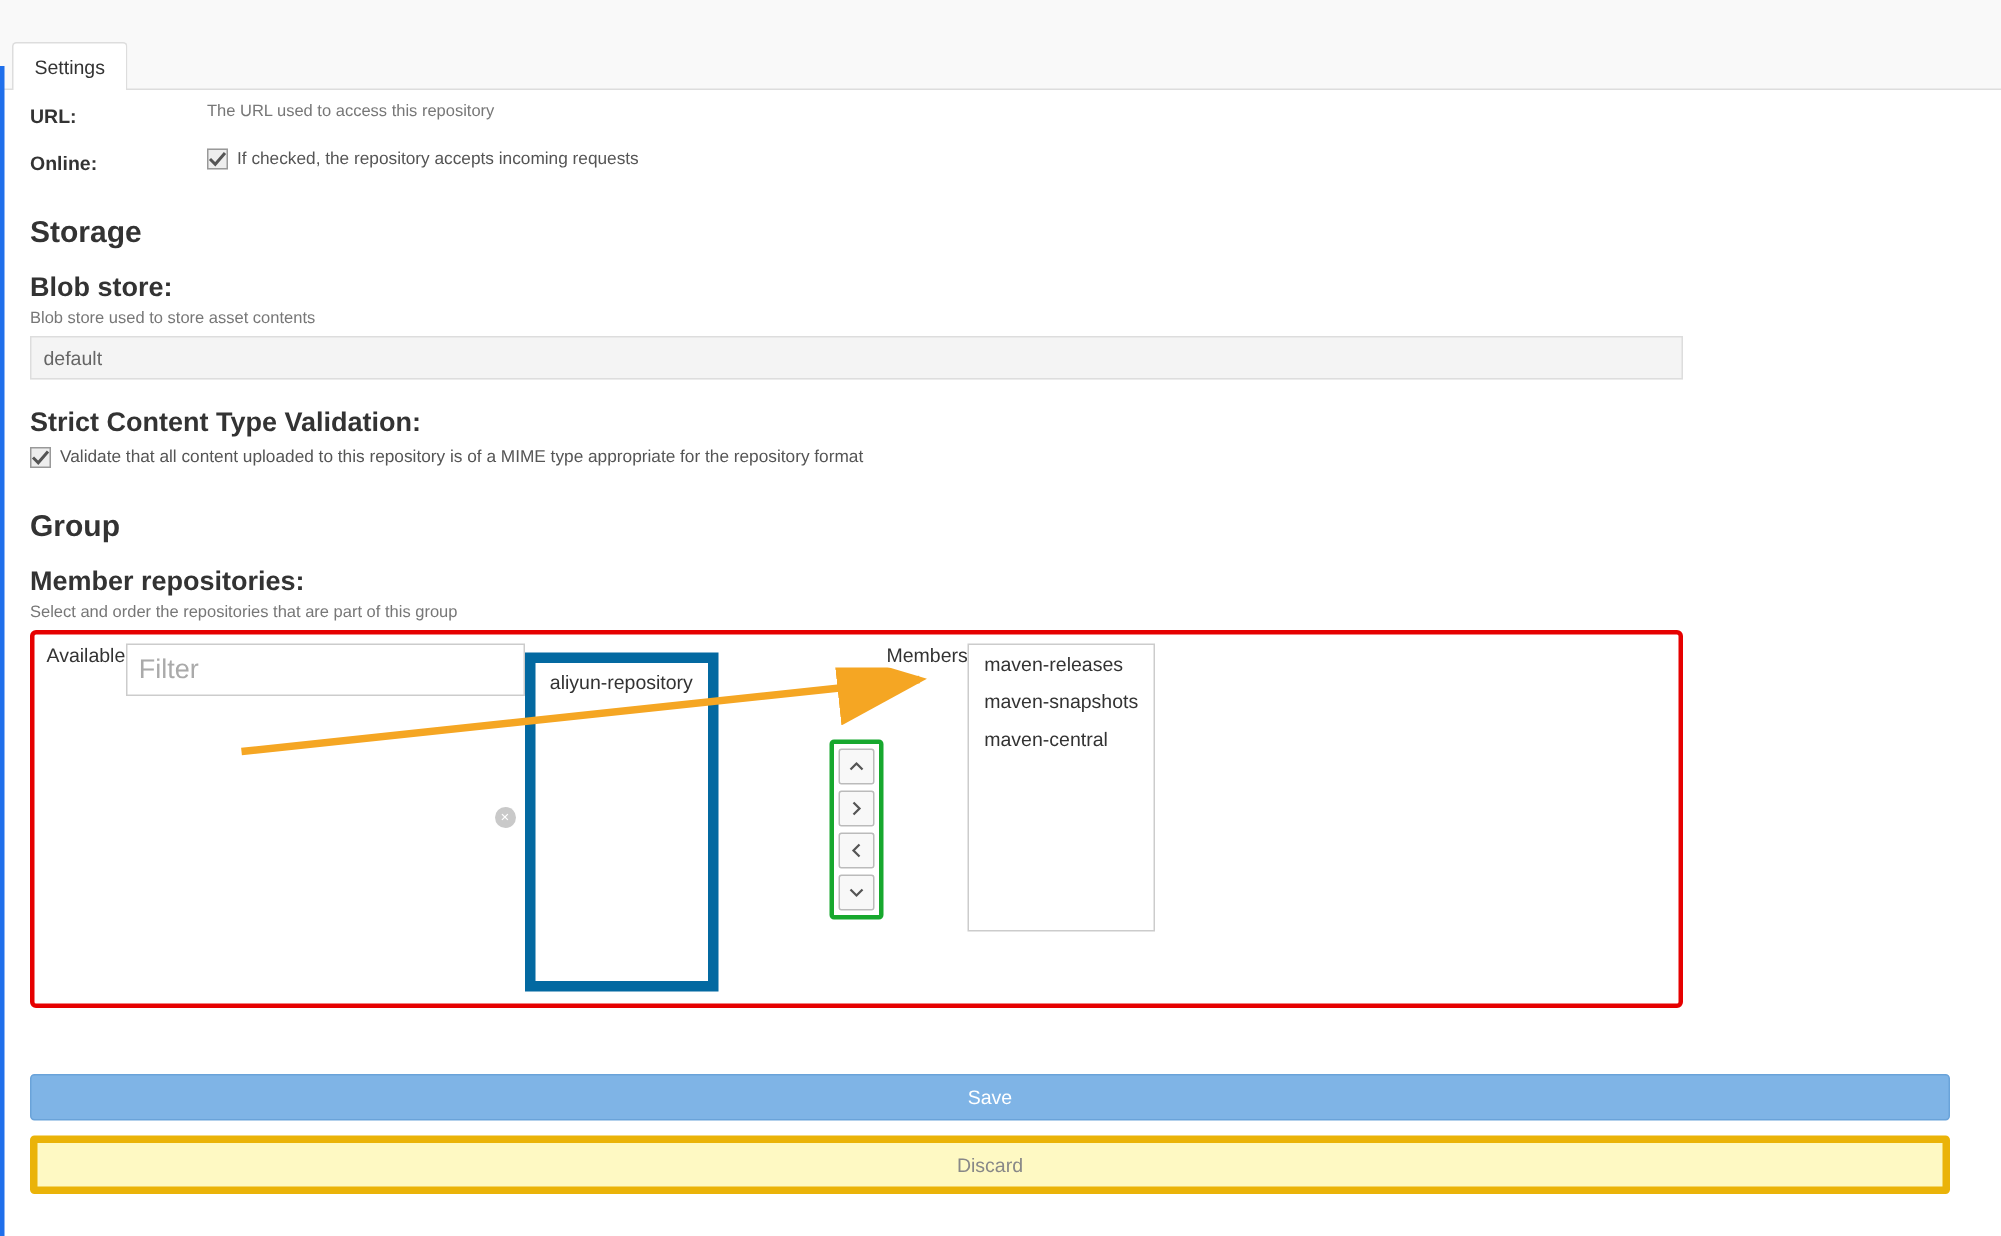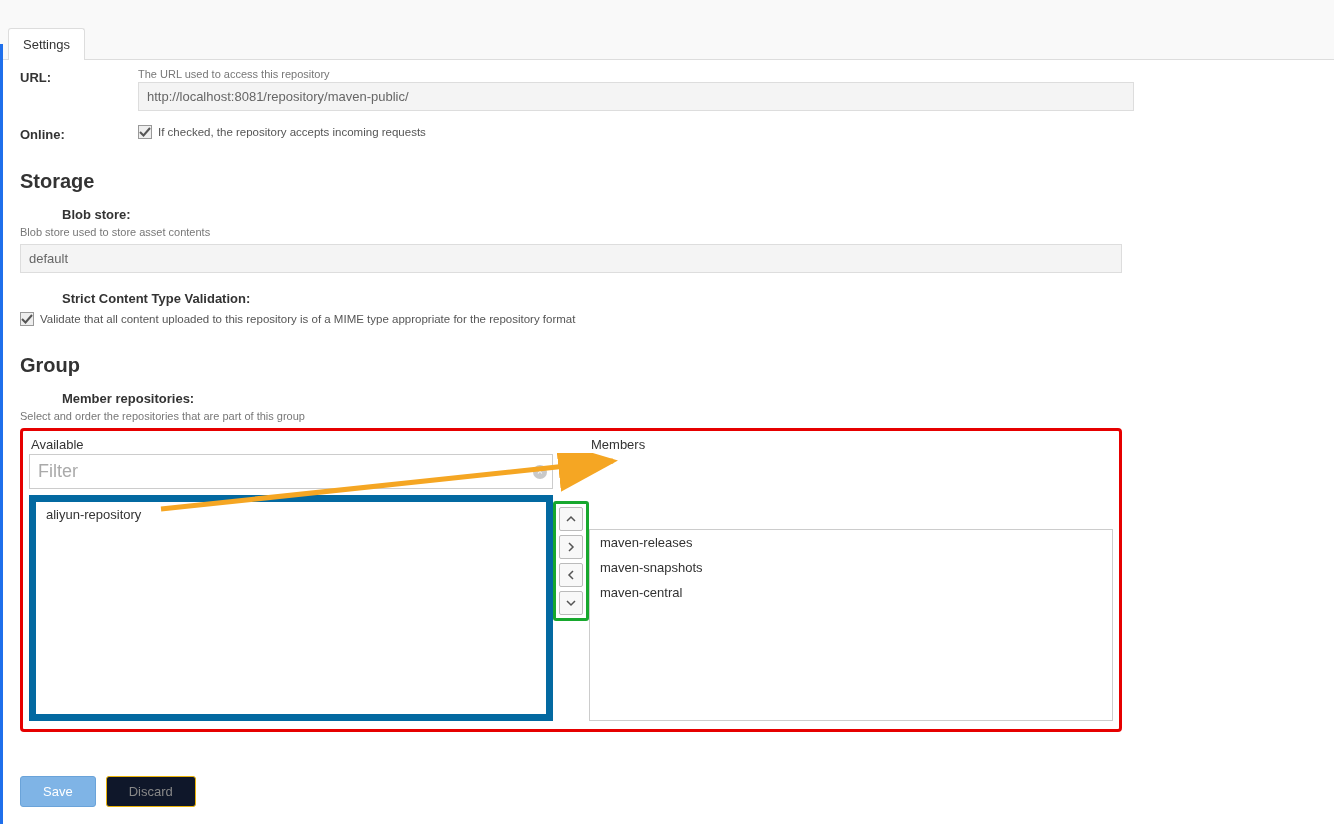--- a/index.html
+++ b/index.html
@@ -11,58 +11,57 @@
 .field-row { display: flex; align-items: flex-start; margin-top: 8px; }
 .field-label { width: 118px; font-weight: bold; font-size: 13px; padding-top: 2px; }
 .field-body { flex: 1; max-width: 996px; }
 .hint { font-size: 11px; color: #777; margin-bottom: 2px; }
 .text-input-ro { width: 100%; background: #f4f4f4; border: 1px solid #ddd; padding: 6px 8px; color: #666; font-size: 13px; }
 .chk-row { display: flex; align-items: center; gap: 6px; }
 .chk { width: 14px; height: 14px; border: 1px solid #999; background: #eee; display: inline-flex; align-items: center; justify-content: center; }
 .chk svg { width: 12px; height: 12px; }
 .chk-label { font-size: 11.5px; color: #555; }
 h2 { font-size: 20px; font-weight: bold; margin-top: 28px; margin-bottom: 14px; color: #333; }
-.sub-label { font-weight: bold; font-size: 13px; margin-bottom: 4px; margin-top: 6px; margin-left: 42px; }
+.sub-label { font-weight: bold; font-size: 18px; margin-bottom: 4px; margin-top: 6px; }
 .sub-hint { font-size: 11px; color: #777; margin-bottom: 6px; }
 .wide-block { max-width: 1112px; padding-right: 10px; }
 .group-box { border: 3px solid #e60000; border-radius: 4px; padding: 6px 6px 8px 6px; display: flex; gap: 36px; position: relative; max-width: 1186px; }
-.panel { flex: 1; display: flex; flex-direction: column; justify-content: space-between; }
+.panel { flex: 1; display: flex; flex-direction: row; }
 .panel-title { font-size: 13px; color: #333; margin-bottom: 2px; padding-left: 2px; }
 .filter-wrap { position: relative; }
 .filter-input { width: 100%; border: 1px solid #ccc; padding: 6px 24px 6px 8px; font-size: 18px; color: #333; }
 .filter-input::placeholder { color: #aaa; }
 .clear-x { position: absolute; right: 6px; top: 50%; transform: translateY(-50%); width: 14px; height: 14px; border-radius: 50%; background: #c9c9c9; color: #fff; font-size: 10px; display: flex; align-items: center; justify-content: center; cursor: pointer; }
 .listbox { border: 7px solid #0369a1; height: 226px; margin-top: 6px; overflow: auto; background: #fff; }
 .listbox-members { border: 1px solid #ccc; height: 192px; overflow: auto; background: #fff; }
 .list-item { padding: 5px 10px; font-size: 13px; color: #333; cursor: pointer; }
 .controls { position: absolute; left: 50%; transform: translateX(-50%); top: 70px; border: 3px solid #17a82e; border-radius: 3px; padding: 3px; background: #fff; display: flex; flex-direction: column; gap: 4px; z-index: 3; }
 .ctrl-btn { width: 24px; height: 24px; border: 1px solid #bbb; background: #f8f8f8; display: flex; align-items: center; justify-content: center; cursor: pointer; border-radius: 2px; }
 .ctrl-btn svg { width: 10px; height: 10px; }
 .arrow-svg { position: absolute; left: 130px; top: 22px; z-index: 2; pointer-events: none; }
-.buttons { margin-top: 44px; display: flex; gap: 10px; }
+.buttons { margin-top: 44px; display: flex; gap: 10px; flex-direction: column; }
 .btn { padding: 7px 22px; font-size: 13px; border-radius: 3px; cursor: pointer; }
 .btn-primary { background: #7fb4e6; color: #fff; border: 1px solid #6aa3d9; }
-.btn-default { background: #0f172a; color: #888; border: 1px solid #eab308; }
+.btn-default { background: #fef9c3; color: #888; border: 5px solid #eab308; }
 </style>
 </head>
 <body>
 
 <div class="top-bar">
   <div class="tab">Settings</div>
 </div>
 
 <div class="left-accent"></div>
 
 <div class="content">
 
   <div class="field-row">
     <div class="field-label">URL:</div>
     <div class="field-body">
       <div class="hint">The URL used to access this repository</div>
-      <input class="text-input-ro" readonly="" value="http://localhost:8081/repository/maven-public/" style="">
     </div>
   </div>
 
   <div class="field-row" style="margin-top:14px;">
     <div class="field-label">Online:</div>
     <div class="field-body">
       <div class="chk-row">
         <span class="chk">
           <svg viewBox="0 0 12 12">
               <path d="M1 6 L4.5 9.5 L11 2" stroke="#555" stroke-width="2" fill="none"></path>

